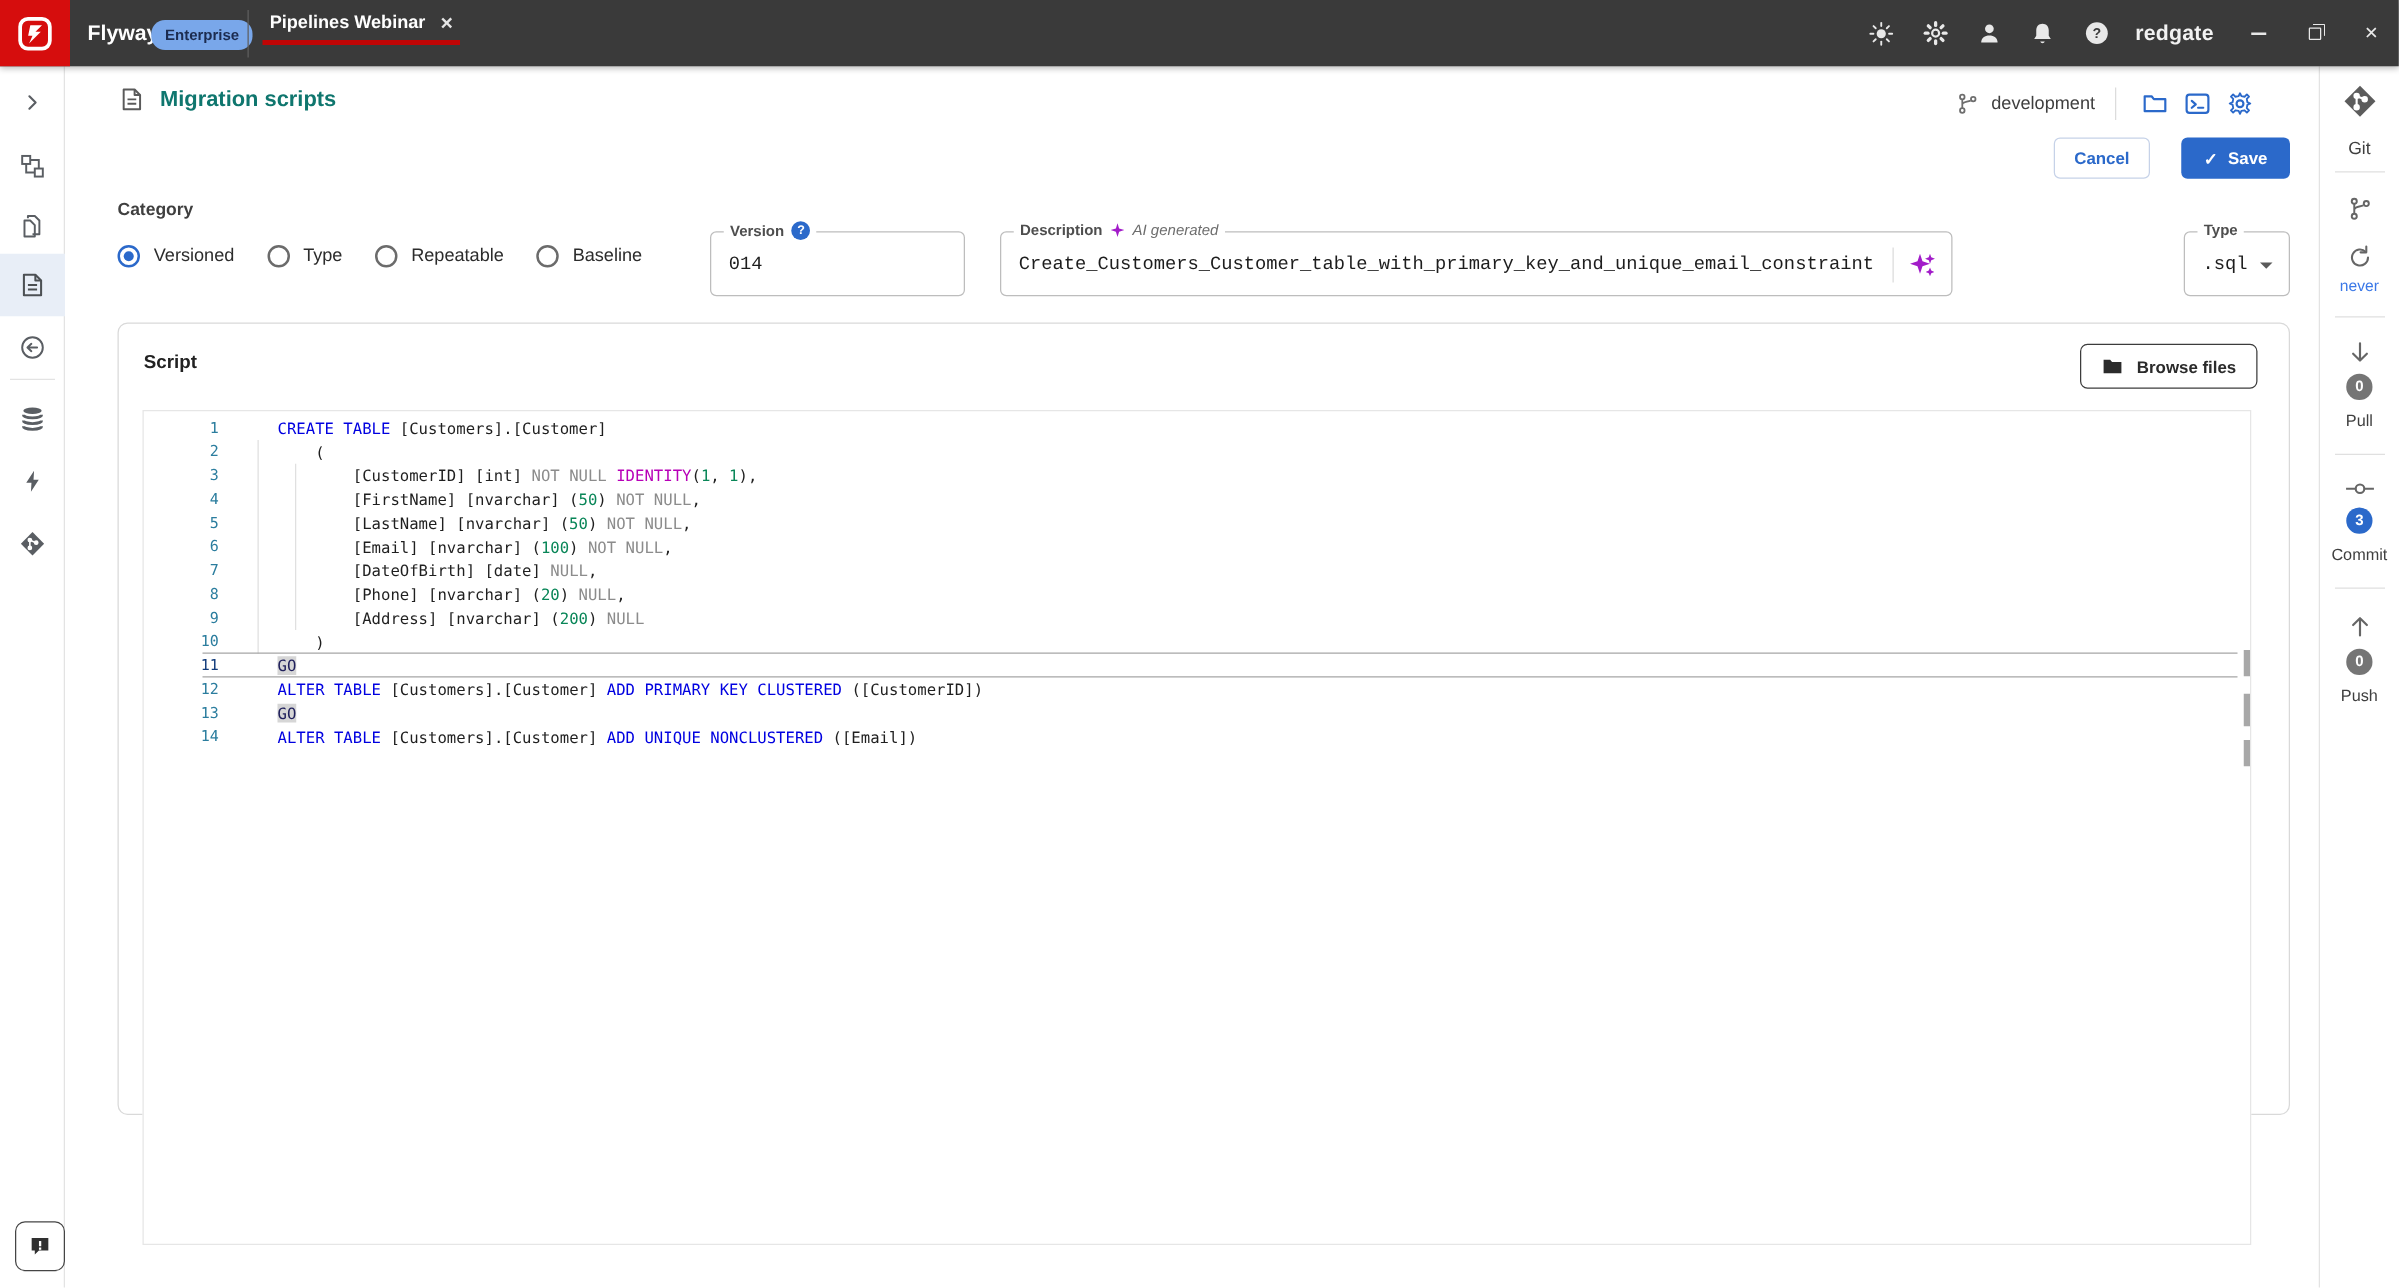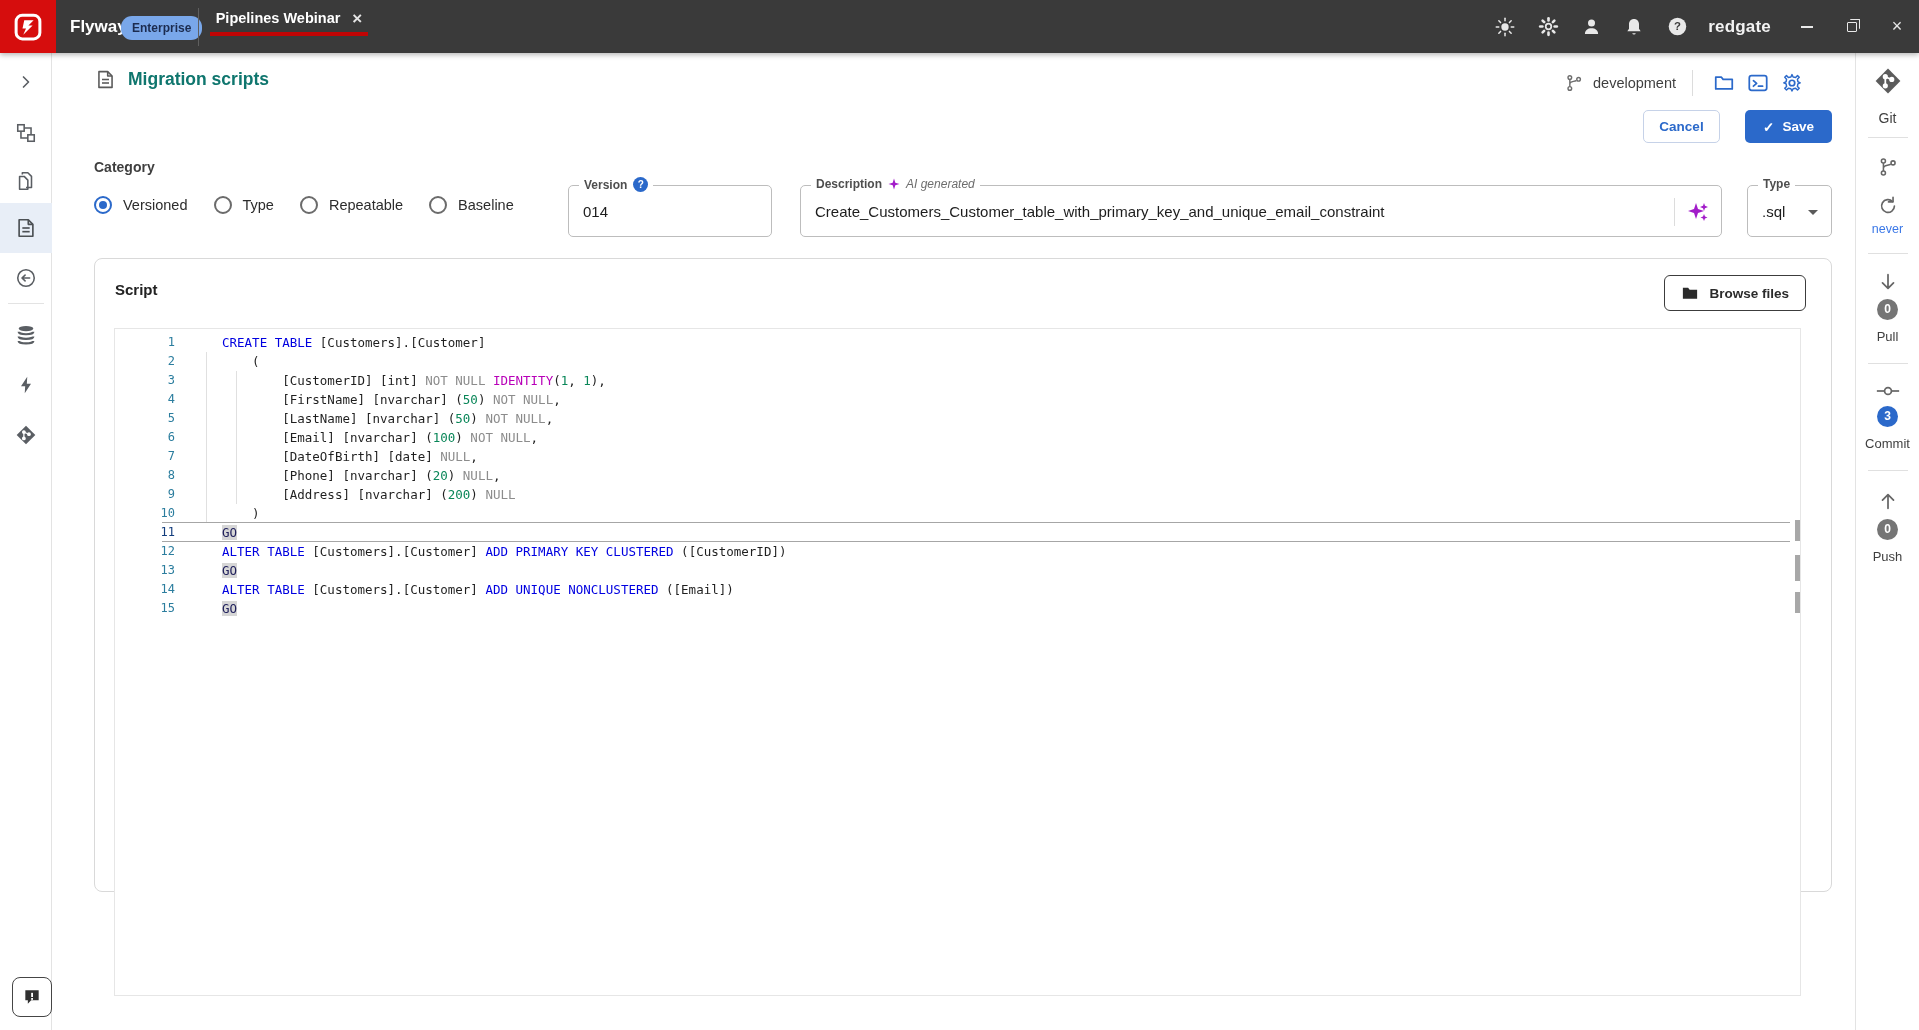--- a/index.html
+++ b/index.html
@@ -73,21 +73,21 @@
   .radio { display:flex; align-items:center; gap:11px; font-size:14.5px; color:#2c2c2c; }
   .rdot { width:18px; height:18px; border-radius:50%; border:2px solid #6b6b6b; position:relative; flex:none; }
   .radio.checked .rdot { border-color:#2b69ca; }
   .radio.checked .rdot:after { content:''; position:absolute; left:3px; top:3px; width:8px; height:8px;
     border-radius:50%; background:#2b69ca; }
 
   .field { position:absolute; top:132px; height:52px; border:1px solid #bdbdbd; border-radius:5px; background:#fff; }
   .flabel { position:absolute; left:10px; top:-9px; background:#fff; padding:0 5px; font-size:12px;
     font-weight:bold; color:#4e4e4e; display:flex; align-items:center; gap:6px; }
   .fvalue { position:absolute; left:14px; top:0; height:100%; border:none; outline:none; background:transparent;
-    font-size:15px; color:#1d1d1d; font-family:Liberation Sans, sans-serif; }
+    font-size:15px; color:#1d1d1d; font-family:Liberation Mono, monospace; }
   .ai-tag { font-style:italic; font-weight:normal; color:#6d6d6d; font-size:12px; }
   .help-circle { width:15px; height:15px; border-radius:50%; background:#2b69ca; color:#fff; font-size:10px;
     font-weight:bold; display:flex; align-items:center; justify-content:center; }
   .sparkle-div { position:absolute; right:46px; top:12px; width:1px; height:28px; background:#dcdcdc; }
   .sparkle-btn { position:absolute; right:7px; top:10px; width:32px; height:32px; display:flex;
     align-items:center; justify-content:center; }
   .type-caret { position:absolute; right:13px; top:24px; width:0; height:0; border-left:5px solid transparent;
     border-right:5px solid transparent; border-top:5px solid #5a5a5a; }
 
   
@@ -393,21 +393,21 @@
   </div>
 
   <div class="field" style="left:516px;width:204px;">
     <div class="flabel">
       <span>Version</span>
       <span class="help-circle">?</span>
     </div>
     <input class="fvalue" style="width: 170px;" value="014">
   </div>
 
-  <div class="field" style="left:748px;width:922px;padding-left:48px;">
+  <div class="field" style="left:748px;width:762px;padding-left:48px;">
     <div class="flabel">
       <span>Description</span>
       <svg width="12" height="12" viewBox="0 0 24 24">
         <path d="M12 1 L14.6 9.4 L23 12 L14.6 14.6 L12 23 L9.4 14.6 L1 12 L9.4 9.4 Z" fill="#a21cc9"></path>
       </svg>
       <span class="ai-tag">AI generated</span>
     </div>
     <input class="fvalue" style="width: 840px;" value="Create_Customers_Customer_table_with_primary_key_and_unique_email_constraint">
     <div class="sparkle-div"></div>
     <div class="sparkle-btn">
@@ -447,20 +447,19 @@
           <div class="crow"><span class="ln">5</span><span class="ctext"><span class="tk-p">        [LastName] [nvarchar] (</span><span class="tk-n">50</span><span class="tk-p">) </span><span class="tk-g">NOT NULL</span><span class="tk-p">,</span></span></div>
           <div class="crow"><span class="ln">6</span><span class="ctext"><span class="tk-p">        [Email] [nvarchar] (</span><span class="tk-n">100</span><span class="tk-p">) </span><span class="tk-g">NOT NULL</span><span class="tk-p">,</span></span></div>
           <div class="crow"><span class="ln">7</span><span class="ctext"><span class="tk-p">        [DateOfBirth] [date] </span><span class="tk-g">NULL</span><span class="tk-p">,</span></span></div>
           <div class="crow"><span class="ln">8</span><span class="ctext"><span class="tk-p">        [Phone] [nvarchar] (</span><span class="tk-n">20</span><span class="tk-p">) </span><span class="tk-g">NULL</span><span class="tk-p">,</span></span></div>
           <div class="crow"><span class="ln">9</span><span class="ctext"><span class="tk-p">        [Address] [nvarchar] (</span><span class="tk-n">200</span><span class="tk-p">) </span><span class="tk-g">NULL</span></span></div>
           <div class="crow"><span class="ln">10</span><span class="ctext"><span class="tk-p">    )</span></span></div>
           <div class="crow current"><span class="ln">11</span><span class="ctext"><span class="tk-go">GO</span></span></div>
           <div class="crow"><span class="ln">12</span><span class="ctext"><span class="tk-k">ALTER TABLE</span><span class="tk-p"> [Customers].[Customer] </span><span class="tk-k">ADD PRIMARY KEY CLUSTERED</span><span class="tk-p"> ([CustomerID])</span></span></div>
           <div class="crow"><span class="ln">13</span><span class="ctext"><span class="tk-go">GO</span></span></div>
           <div class="crow"><span class="ln">14</span><span class="ctext"><span class="tk-k">ALTER TABLE</span><span class="tk-p"> [Customers].[Customer] </span><span class="tk-k">ADD UNIQUE NONCLUSTERED</span><span class="tk-p"> ([Email])</span></span></div>
-          <div class="crow"><span class="ln">15</span><span class="ctext"><span class="tk-go">GO</span></span></div>
         </div>
       <div class="ruler-mark" style="top:191px;height:21px;"></div>
       <div class="ruler-mark" style="top:226px;height:26px;"></div>
       <div class="ruler-mark" style="top:263px;height:21px;"></div>
     </div>
   </div>
 </div>
 
 </body></html>

